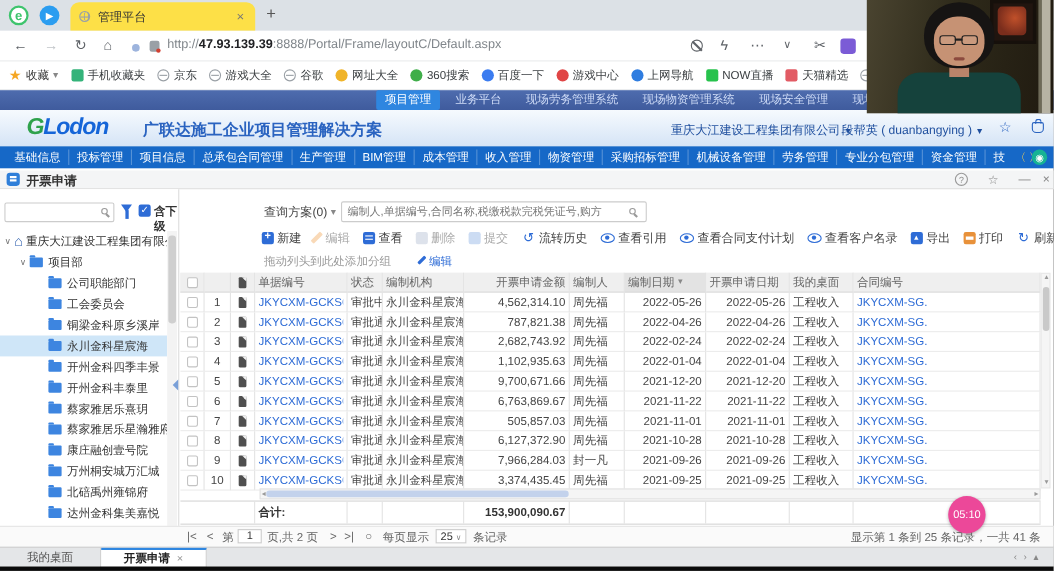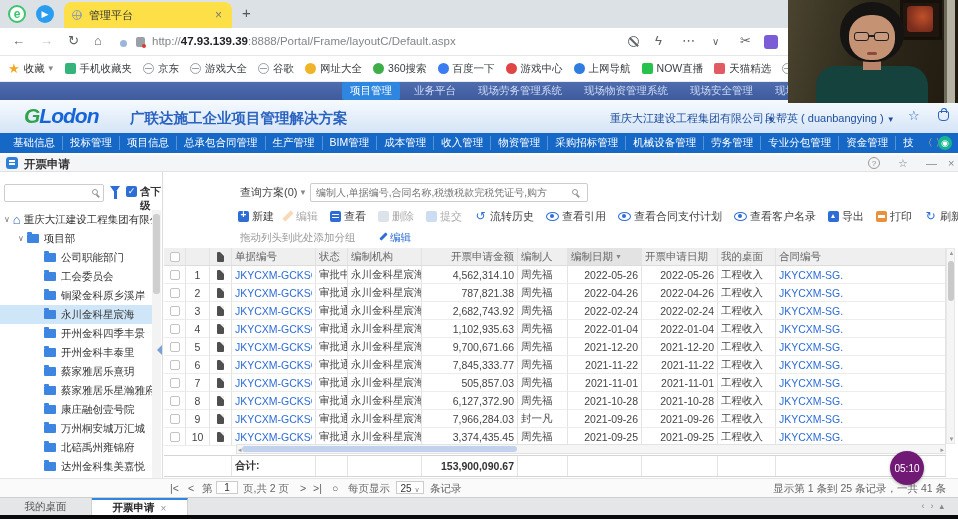--- a/index.html
+++ b/index.html
@@ -166,21 +166,21 @@
   .cam-paint{position:absolute;right:16px;top:0;width:42px;height:40px;background:#20150f;border:3px solid #16100b;}
   .cam-paint::after{content:"";position:absolute;left:4px;top:3px;width:26px;height:26px;background:radial-gradient(circle at 60% 40%,#c0502a,#7a2d1c 70%);border-radius:4px;}
   .cam-hair{position:absolute;left:52px;top:2px;width:64px;height:60px;background:#161413;border-radius:50% 50% 46% 46%;}
   .cam-face{position:absolute;left:61px;top:15px;width:46px;height:45px;background:#c69274;border-radius:46%;}
   .cam-glass{position:absolute;left:66px;top:32px;width:15px;height:9px;border:1.5px solid #1e1e1e;border-radius:3px;background:rgba(255,255,255,.08);}
   .cam-glass.g2{left:86px;}
   .cam-bridge{position:absolute;left:80px;top:35px;width:7px;height:1.5px;background:#1e1e1e;}
   .cam-mouth{position:absolute;left:79px;top:52px;width:10px;height:3px;background:#8c4a3e;border-radius:2px;}
   .cam-neck{position:absolute;left:75px;top:57px;width:18px;height:13px;background:#b9846a;}
   .cam-body{position:absolute;left:28px;top:66px;width:112px;height:40px;background:#15423c;border-radius:20px 20px 0 0;}
-  .timer{position:absolute;left:890px;top:451px;width:34px;height:34px;border-radius:50%;background:#701a75;color:#fff;font-size:10px;display:flex;align-items:center;justify-content:center;z-index:60;box-shadow:0 1px 3px rgba(0,0,0,.3);}
+  .timer{position:absolute;left:862px;top:451px;width:34px;height:34px;border-radius:50%;background:#ec4899;color:#fff;font-size:10px;display:flex;align-items:center;justify-content:center;z-index:60;box-shadow:0 1px 3px rgba(0,0,0,.3);}
 </style>
 </head>
 <body>
 
 <div id="stage">
 
   <div class="tabstrip">
     <div class="pin-ico pin-e">e</div>
     <div class="pin-ico pin-tg">▶</div>
     <div class="btab">
@@ -609,21 +609,21 @@
         </div>
         <div class="tcell ctr" style="width: 24px;">6</div>
         <div class="tcell ctr" style="width: 22px;">
           <span class="att"></span>
         </div>
         <div class="tcell" style="width: 84px;">
           <span class="lnk">JKYCXM-GCKSQ-2021...</span>
         </div>
         <div class="tcell" style="width: 32px;">审批通过</div>
         <div class="tcell" style="width: 74px;">永川金科星宸海</div>
-        <div class="tcell num" style="width: 96px;">7,845,333.77</div>
+        <div class="tcell num" style="width: 96px;">6,763,869.67</div>
         <div class="tcell" style="width: 50px;">周先福</div>
         <div class="tcell num" style="width: 74px;">2021-11-22</div>
         <div class="tcell num" style="width: 76px;">2021-11-22</div>
         <div class="tcell" style="width: 58px;">工程收入</div>
         <div class="tcell" style="width: 170px;">
           <span class="lnk">JKYCXM-SG.</span>
         </div>
       </div>
       <div class="trow">
         <div class="tcell ctr" style="width: 22px;">

